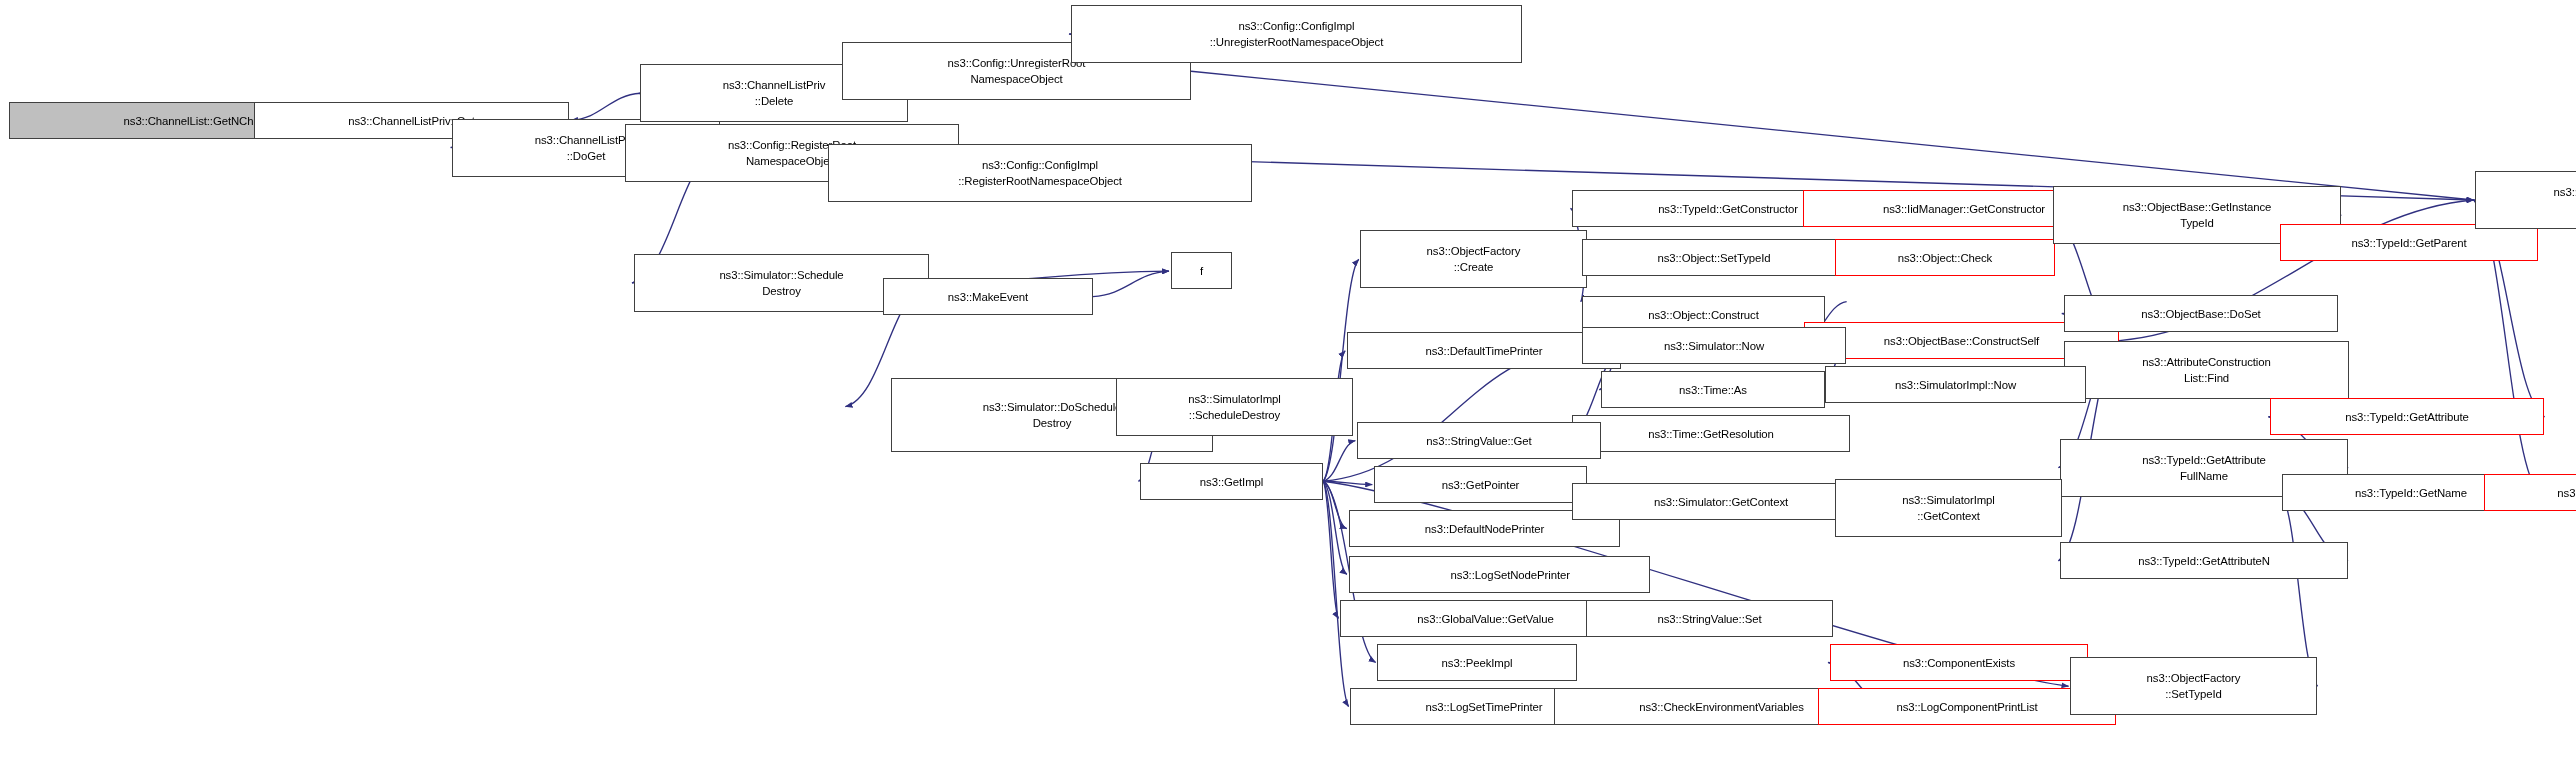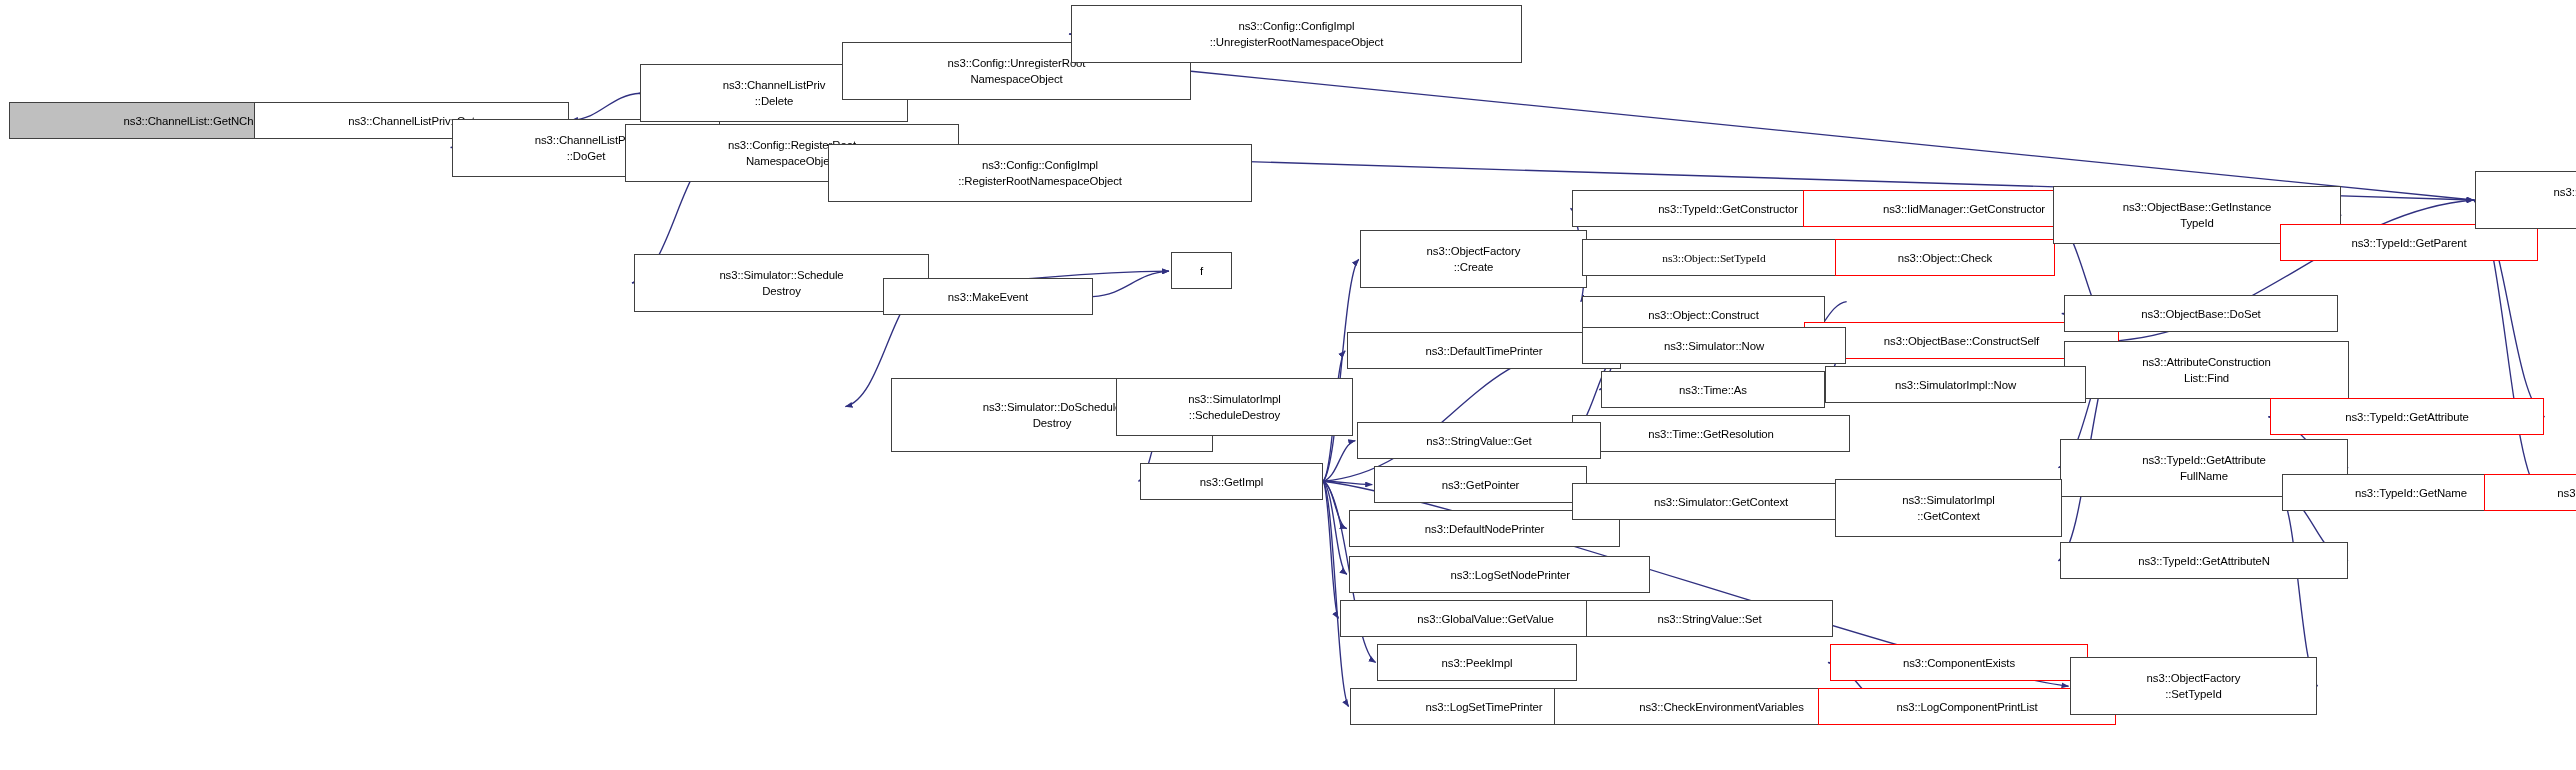--- a/index.html
+++ b/index.html
@@ -143,21 +143,21 @@
       <div class="graph-node" style="left: 1171px; top: 252px; width: 61px; height: 37px;"><span>f</span></div>
       <div class="graph-node" style="left: 847px; top: 378px; width: 322px; height: 74px; margin-left: 44px;"><span>ns3::Simulator::DoSchedule
 Destroy</span></div>
       <div class="graph-node" style="left: 1116px; top: 378px; width: 237px; height: 58px;"><span>ns3::SimulatorImpl
 ::ScheduleDestroy</span></div>
       <div class="graph-node" style="left: 1140px; top: 463px; width: 183px; height: 37px;"><span>ns3::GetImpl</span></div>
       <div class="graph-node" style="left: 1360px; top: 230px; width: 227px; height: 58px;"><span>ns3::ObjectFactory
 ::Create</span></div>
       <div class="graph-node" style="left: 1572px; top: 190px; width: 312px; height: 37px;"><span>ns3::TypeId::GetConstructor</span></div>
       <div class="graph-node red" style="left: 1803px; top: 190px; width: 322px; height: 37px;"><span>ns3::IidManager::GetConstructor</span></div>
-      <div class="graph-node" style="left: 1582px; top: 239px; width: 264px; height: 37px; font-family: Liberation Serif, serif;"><span>ns3::Object::SetTypeId</span></div>
+      <div class="graph-node" style="left: 1582px; top: 239px; width: 264px; height: 37px;"><span>ns3::Object::SetTypeId</span></div>
       <div class="graph-node red" style="left: 1835px; top: 239px; width: 220px; height: 37px;"><span>ns3::Object::Check</span></div>
       <div class="graph-node" style="left: 1582px; top: 296px; width: 243px; height: 37px;"><span>ns3::Object::Construct</span></div>
       <div class="graph-node red" style="left: 1804px; top: 322px; width: 315px; height: 37px;"><span>ns3::ObjectBase::ConstructSelf</span></div>
       <div class="graph-node" style="left: 2053px; top: 186px; width: 288px; height: 58px;"><span>ns3::ObjectBase::GetInstance
 TypeId</span></div>
       <div class="graph-node red" style="left: 2280px; top: 224px; width: 258px; height: 37px;"><span>ns3::TypeId::GetParent</span></div>
       <div class="graph-node" style="left: 2064px; top: 295px; width: 274px; height: 37px;"><span>ns3::ObjectBase::DoSet</span></div>
       <div class="graph-node" style="left: 2064px; top: 341px; width: 285px; height: 58px;"><span>ns3::AttributeConstruction
 List::Find</span></div>
       <div class="graph-node red" style="left: 2270px; top: 398px; width: 274px; height: 37px;"><span>ns3::TypeId::GetAttribute</span></div>

